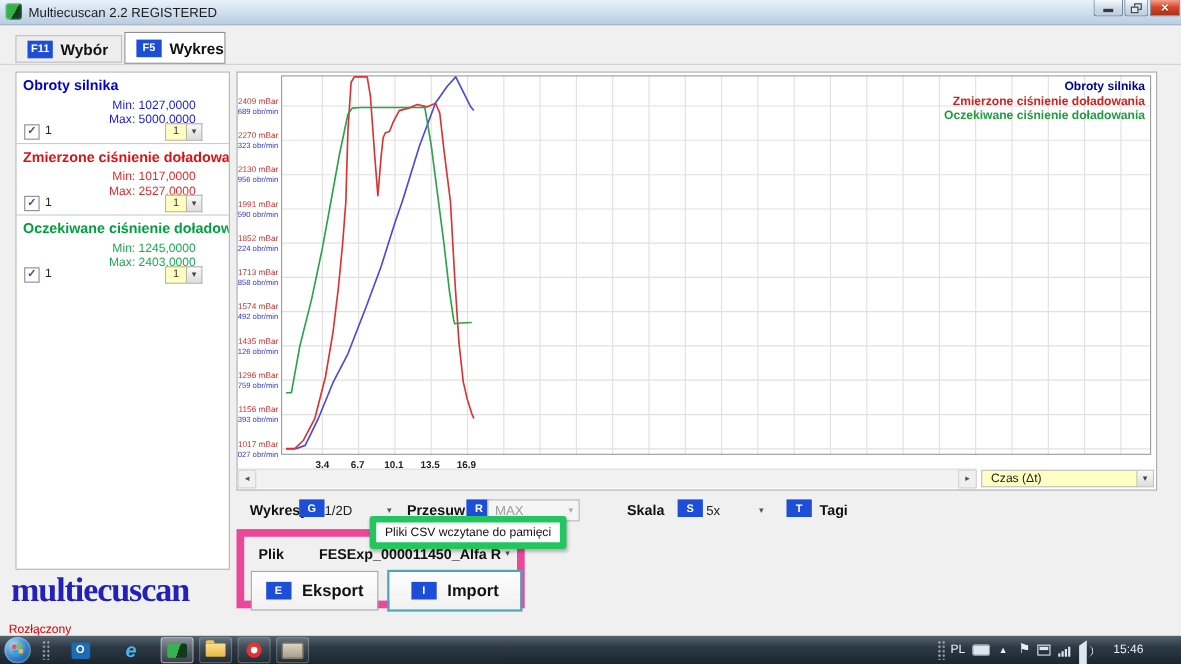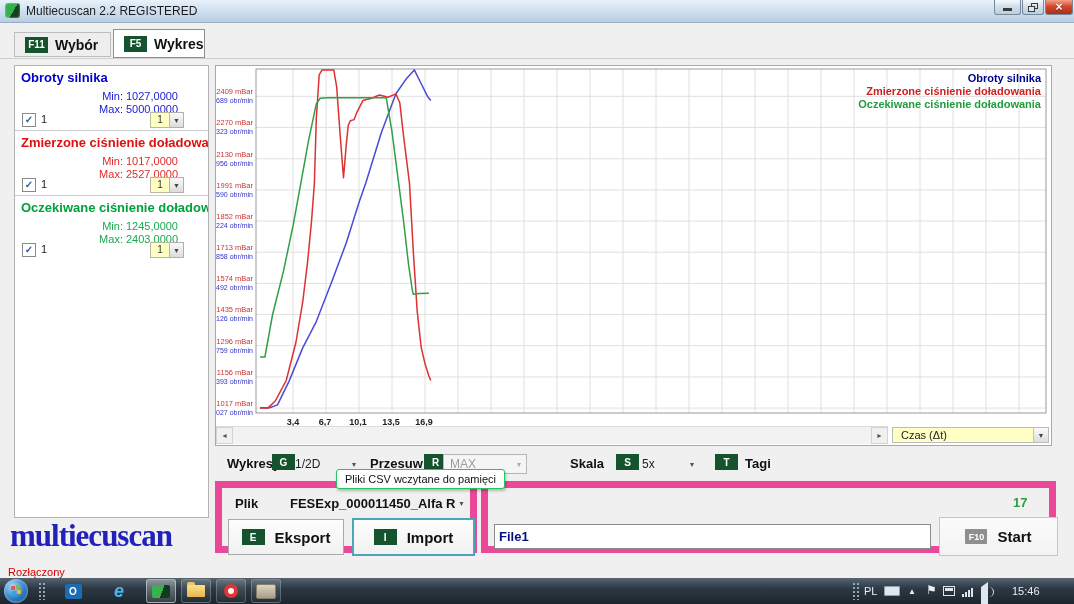--- a/index.html
+++ b/index.html
@@ -22,21 +22,21 @@
   .restore-glyph::after{content:"";position:absolute;left:0;top:3px;width:5px;height:4px;border:1px solid #3a3a3a;background:#dfe9f3;}
   .close-glyph{color:#fff;font-weight:bold;font-size:12px;line-height:10px;text-shadow:0 1px 1px #7a2010;}
   
   #tabstrip{position:absolute;left:0;top:29px;width:1074px;height:29px;border-bottom:1px solid #cfcfcf;}
   .tab{position:absolute;top:3px;height:25px;display:flex;align-items:center;gap:7px;padding:0 12px;
     background:#eeeeee;border:1px solid #bdbdbd;box-sizing:border-box;}
   .tab.active{top:0;height:29px;background:#ffffff;border:1px solid #8f8f8f;z-index:2;}
   .tab .keybadge{margin-left:-2px;}
   .tab-label{font-size:14px;font-weight:bold;color:#111;}
   .keybadge{display:inline-flex;align-items:center;justify-content:center;min-width:17px;height:16px;
-    padding:0 3px;background:#14532d;color:#fff;font-size:10px;font-weight:bold;}
+    padding:0 3px;background:#1d4ed8;color:#fff;font-size:10px;font-weight:bold;}
   
   #signal-panel{position:absolute;left:14px;top:65px;width:195px;height:453px;background:#fff;
     border:1px solid #b3b3b3;box-sizing:border-box;}
   .signal-section{position:relative;height:64px;border-bottom:1px solid #cccccc;overflow:hidden;}
   .signal-section:nth-child(3){border-bottom:none;}
   .sig-name{position:absolute;left:6px;top:4px;font-size:13px;font-weight:bold;white-space:nowrap;}
   .sig-min{position:absolute;right:30px;top:24px;font-size:11px;white-space:nowrap;opacity:.9;}
   .sig-max{position:absolute;right:30px;top:37px;font-size:11px;white-space:nowrap;opacity:.9;padding-left:45px;}
   .sig-check{position:absolute;left:7px;top:47px;width:12px;height:12px;background:#fff;border:1px solid #8a8a8a;
     font-size:10px;font-weight:bold;color:#2b58a8;line-height:11px;text-align:center;}
@@ -65,21 +65,21 @@
   #graph-toolbar{position:absolute;left:215px;top:452px;width:840px;height:26px;}
   .tb-label{position:absolute;top:4px;font-size:13px;font-weight:bold;color:#111;}
   .tb-val{position:absolute;top:5px;font-size:12px;color:#222;}
   .tb-badge{position:absolute;top:2px;}
   .tb-arrow{position:absolute;top:5px;width:14px;height:14px;font-size:7px;color:#555;text-align:center;line-height:15px;}
   #combo-przesuw{position:absolute;left:228px;top:2px;width:84px;height:20px;border:1px solid #b5b5b5;
     background:#f5f5f5;box-sizing:border-box;display:flex;align-items:center;}
   #combo-przesuw .val{flex:1;font-size:12px;color:#9b9b9b;padding-left:6px;}
   #combo-przesuw .btn{width:14px;font-size:7px;color:#aaa;text-align:center;}
   
-  #tooltip{position:absolute;left:336px;top:469px;z-index:60;background:#fff;border:1px solid #22c55e;
+  #tooltip{position:absolute;left:336px;top:469px;z-index:60;background:#fff;border:6px solid #22c55e;
     border-radius:3px;padding:3px 8px;font-size:11px;color:#111;box-shadow:1px 2px 3px rgba(0,0,0,.25);white-space:nowrap;}
   
   .groupbox{position:absolute;border:7px solid #ec4899;box-sizing:border-box;}
   #file-box{left:215px;top:481px;width:262px;height:72px;}
   #record-box{left:481px;top:481px;width:575px;height:72px;}
   #plik-label{position:absolute;left:13px;top:8px;font-size:13px;font-weight:bold;color:#111;}
   #file-select{position:absolute;left:68px;top:8px;width:180px;display:flex;align-items:center;}
   #file-select .val{flex:1;font-size:13px;font-weight:bold;color:#111;white-space:nowrap;overflow:hidden;}
   #file-select .btn{width:12px;font-size:7px;color:#555;}
   .big-btn{position:absolute;display:flex;align-items:center;justify-content:center;gap:10px;
@@ -313,28 +313,20 @@
     <div id="btn-eksport" class="big-btn">
       <span class="keybadge">E</span>
       <span class="blabel">Eksport</span>
     </div>
     <div id="btn-import" class="big-btn">
       <span class="keybadge">I</span>
       <span class="blabel">Import</span>
     </div>
   </div>
 
-  <div id="record-box" class="groupbox">
-    <span id="record-count">17</span>
-    <input id="file-input" type="text" value="File1" style="">
-    <div id="btn-start" class="big-btn">
-      <span class="graybadge">F10</span>
-      <span class="blabel">Start</span>
-    </div>
-  </div>
 
   <div id="statusbar">
     <span id="status-text">Rozłączony</span>
   </div>
 
   <div id="taskbar">
     <div id="start-orb">
       <span class="flag f1"></span>
       <span class="flag f2"></span>
       <span class="flag f3"></span>

